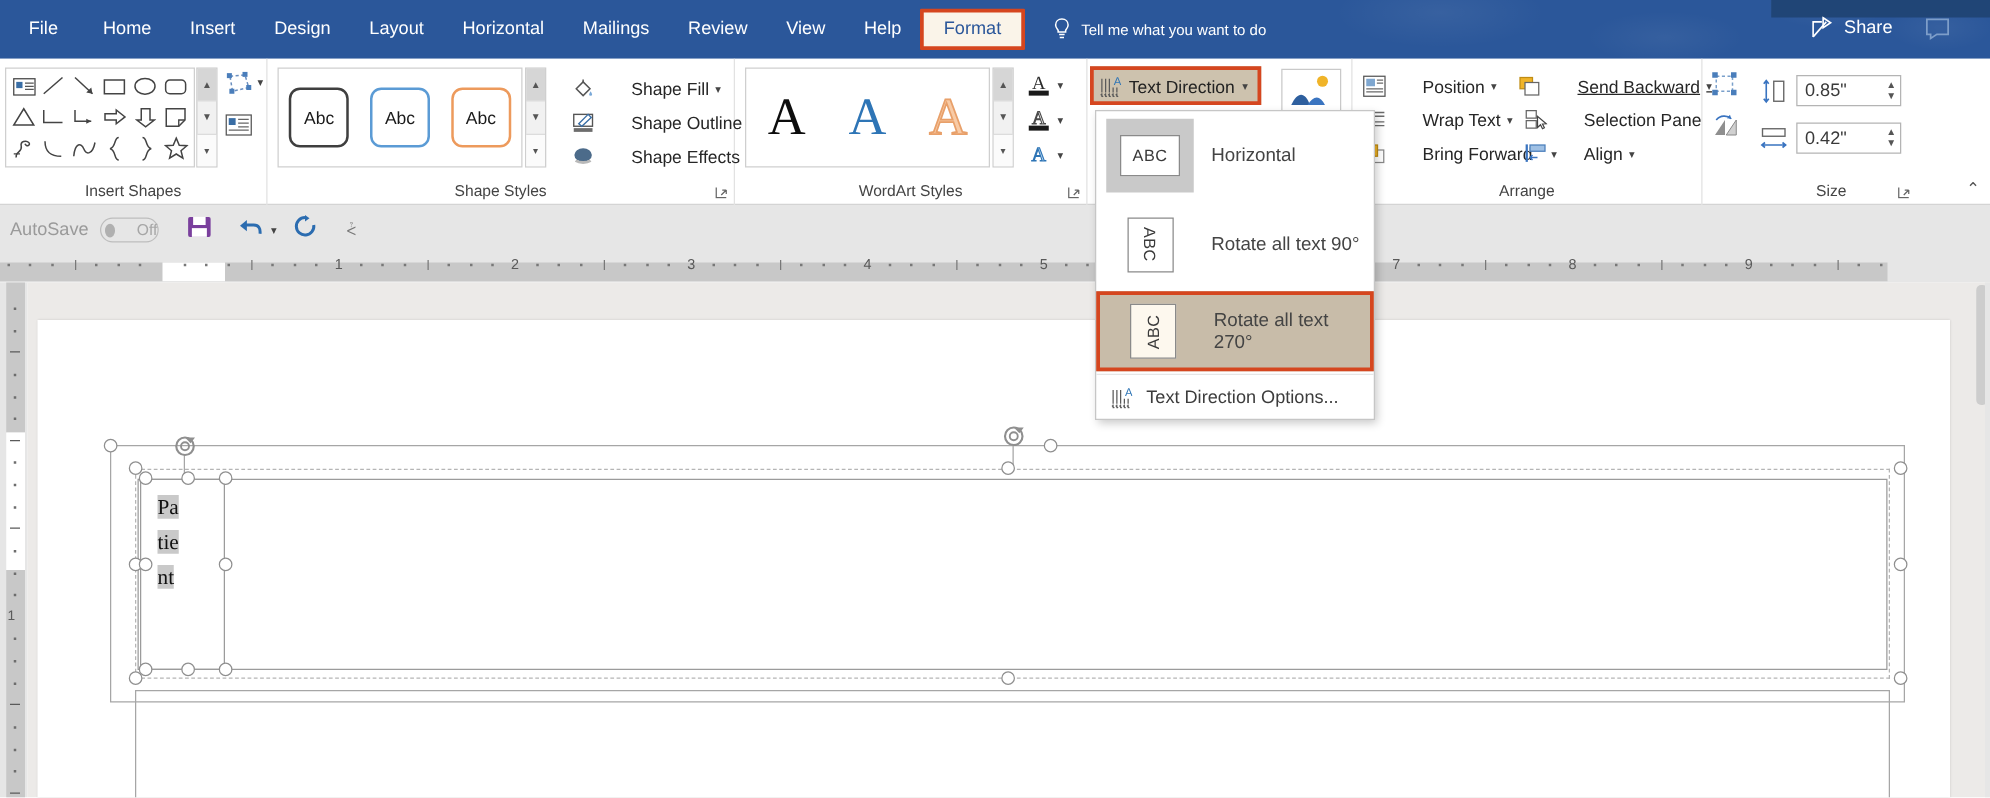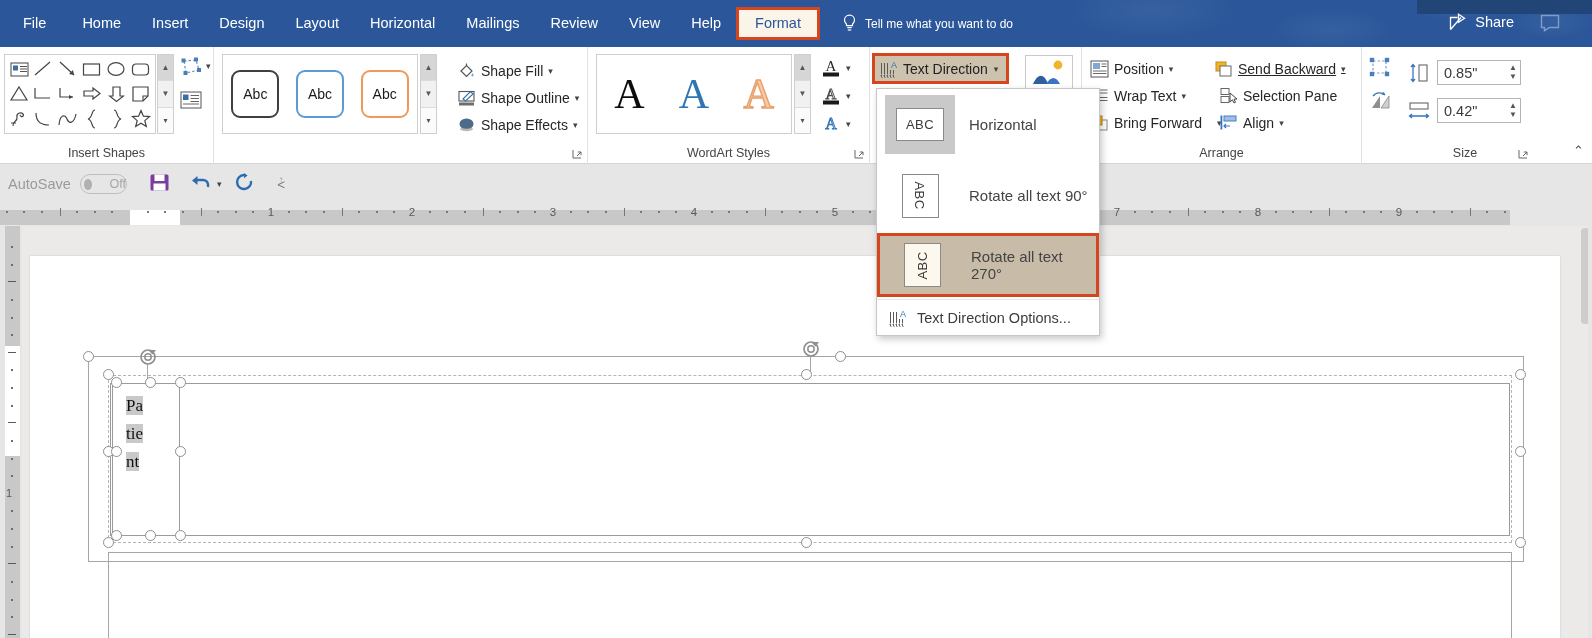--- a/index.html
+++ b/index.html
@@ -89,21 +89,21 @@
     font-size: 8px; color: #555; border-bottom: 1px solid #dcdcdc;
   }
   .gal-scroll > div:last-child { border-bottom: none; background: #fbfbfb; }
   .gal-scroll > div:first-child { background: #d6d6d6; }
 
   
   .rb {
     position: absolute; display: flex; align-items: center; gap: 5px;
     font-size: 14px; color: #262626; white-space: nowrap; height: 24px;
   }
-  .rb .lbl { line-height: 1; }
+  .rb .lbl { line-height: 1; margin-left: 24px; }
   .caret { font-size: 9px; color: #444; }
 
   
   .ss-gallery {
     position: absolute; left: 8px; top: 7px; width: 196px; height: 80px;
     border: 1px solid #cfcfcf; background: #fff;
     display: flex; align-items: center; justify-content: space-around;
   }
   .abc-thumb {
     width: 48px; height: 48px; border-radius: 9px;
@@ -470,20 +470,21 @@
         <span class="caret">▾</span>
       </div>
       <div class="rb" style="left:243px; top:66px;">
         <svg width="19" height="19" viewBox="0 0 19 19">
           <ellipse cx="9.5" cy="8" rx="7" ry="5.5" fill="#4c6b8a"></ellipse>
           <path d="M3.5 12.5 c3 2 9 2 12 0" stroke="#b9b9b9" stroke-width="2.3" fill="none"></path>
         </svg>
         <span class="lbl">Shape Effects</span>
         <span class="caret">▾</span>
       </div>
+      <div class="group-label">Shape Styles</div>
       <div class="dialog-launcher">
         <svg width="10" height="10" viewBox="0 0 10 10">
             <path d="M1 1 v8 h8" fill="none" stroke="#666" stroke-width="1"></path>
             <path d="M9 3 L5 7 M9 3 v3.2 M9 3 h-3.2" stroke="#666" stroke-width="1"></path>
           </svg>
       </div>
     </div>
 
     <div class="group" style="left:588px; width:282px;">
       <div class="wa-gallery">

